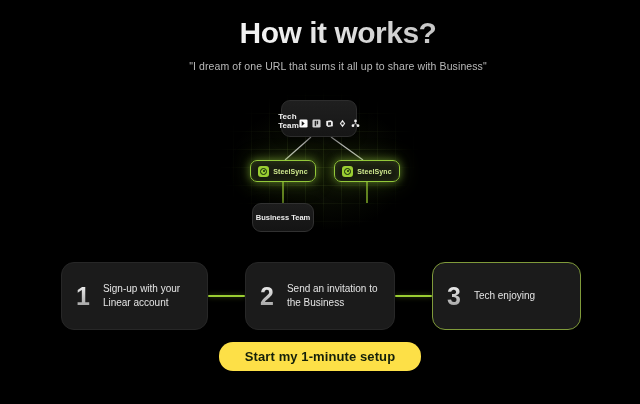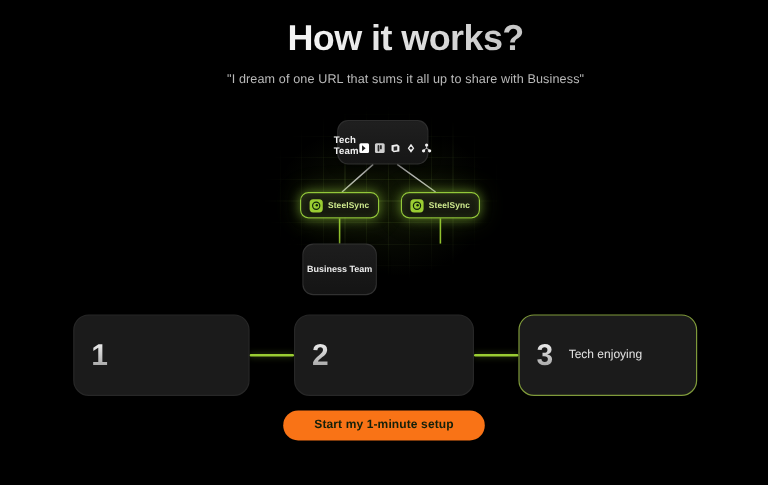--- a/index.html
+++ b/index.html
@@ -87,21 +87,21 @@
     flex:0 0 auto;
   }
   .logo-mark .ring {
     width:7px; height:7px; border-radius:50%;
     border:1.6px solid #10250a;
     display:flex; align-items:center; justify-content:center;
   }
   .logo-mark .dot { width:2.5px; height:2.5px; border-radius:50%; background:#10250a; }
 
   .node-leaf {
-    width:62px; height:43px; border-radius:9px;
+    width:62px; height:29px; border-radius:9px;
     background:linear-gradient(180deg,#1d1d1d,#141414);
     border:1px solid #313131;
   }
   .node-leaf .l-label { font-size:7.5px; font-weight:700; color:#ededed; text-align:center; line-height:1.25; }
   .leaf-1 { left:37px; top:115px; }
   .leaf-2 { left:121px; top:115px; }
 
   
   .steps { position:absolute; left:0; top:262px; width:640px; height:70px; }
   .card {
@@ -133,23 +133,23 @@
     background:#9acd32; border-radius:1px;
     box-shadow:0 0 5px rgba(154,205,50,.45);
   }
   .conn-1 { left:208px; width:37px; }
   .conn-2 { left:395px; width:37px; }
 
   
   .cta-wrap { position:absolute; top:342px; left:0; width:640px; text-align:center; }
   .cta {
     display:inline-block;
-    background:#f97316;
+    background:#fde047;
     color:#14200a;
-    font-size:10px; font-weight:700;
+    font-size:13px; font-weight:700;
     padding:7px 26px;
     border-radius:14px;
     border:none;
     letter-spacing:.1px;
     cursor:pointer;
     font-family:"Liberation Sans", sans-serif;
   }
 </style>
 </head>
 <body>
@@ -222,24 +222,26 @@
       <span class="l-label">Business Team</span>
     </div>
   </div>
 
   <div class="steps">
     <div class="connector conn-1"></div>
     <div class="connector conn-2"></div>
 
     <div class="card card-1">
       <span class="step-num">1</span>
+      <span class="step-text">Sign-up with your Linear account</span>
     </div>
 
     <div class="card card-2">
       <span class="step-num">2</span>
+      <span class="step-text">Send an invitation to the Business</span>
     </div>
 
     <div class="card card-3">
       <span class="step-num">3</span>
       <span class="step-text">Tech enjoying</span>
     </div>
   </div>
 
   <div class="cta-wrap">
     <button class="cta">Start my 1-minute setup</button>

